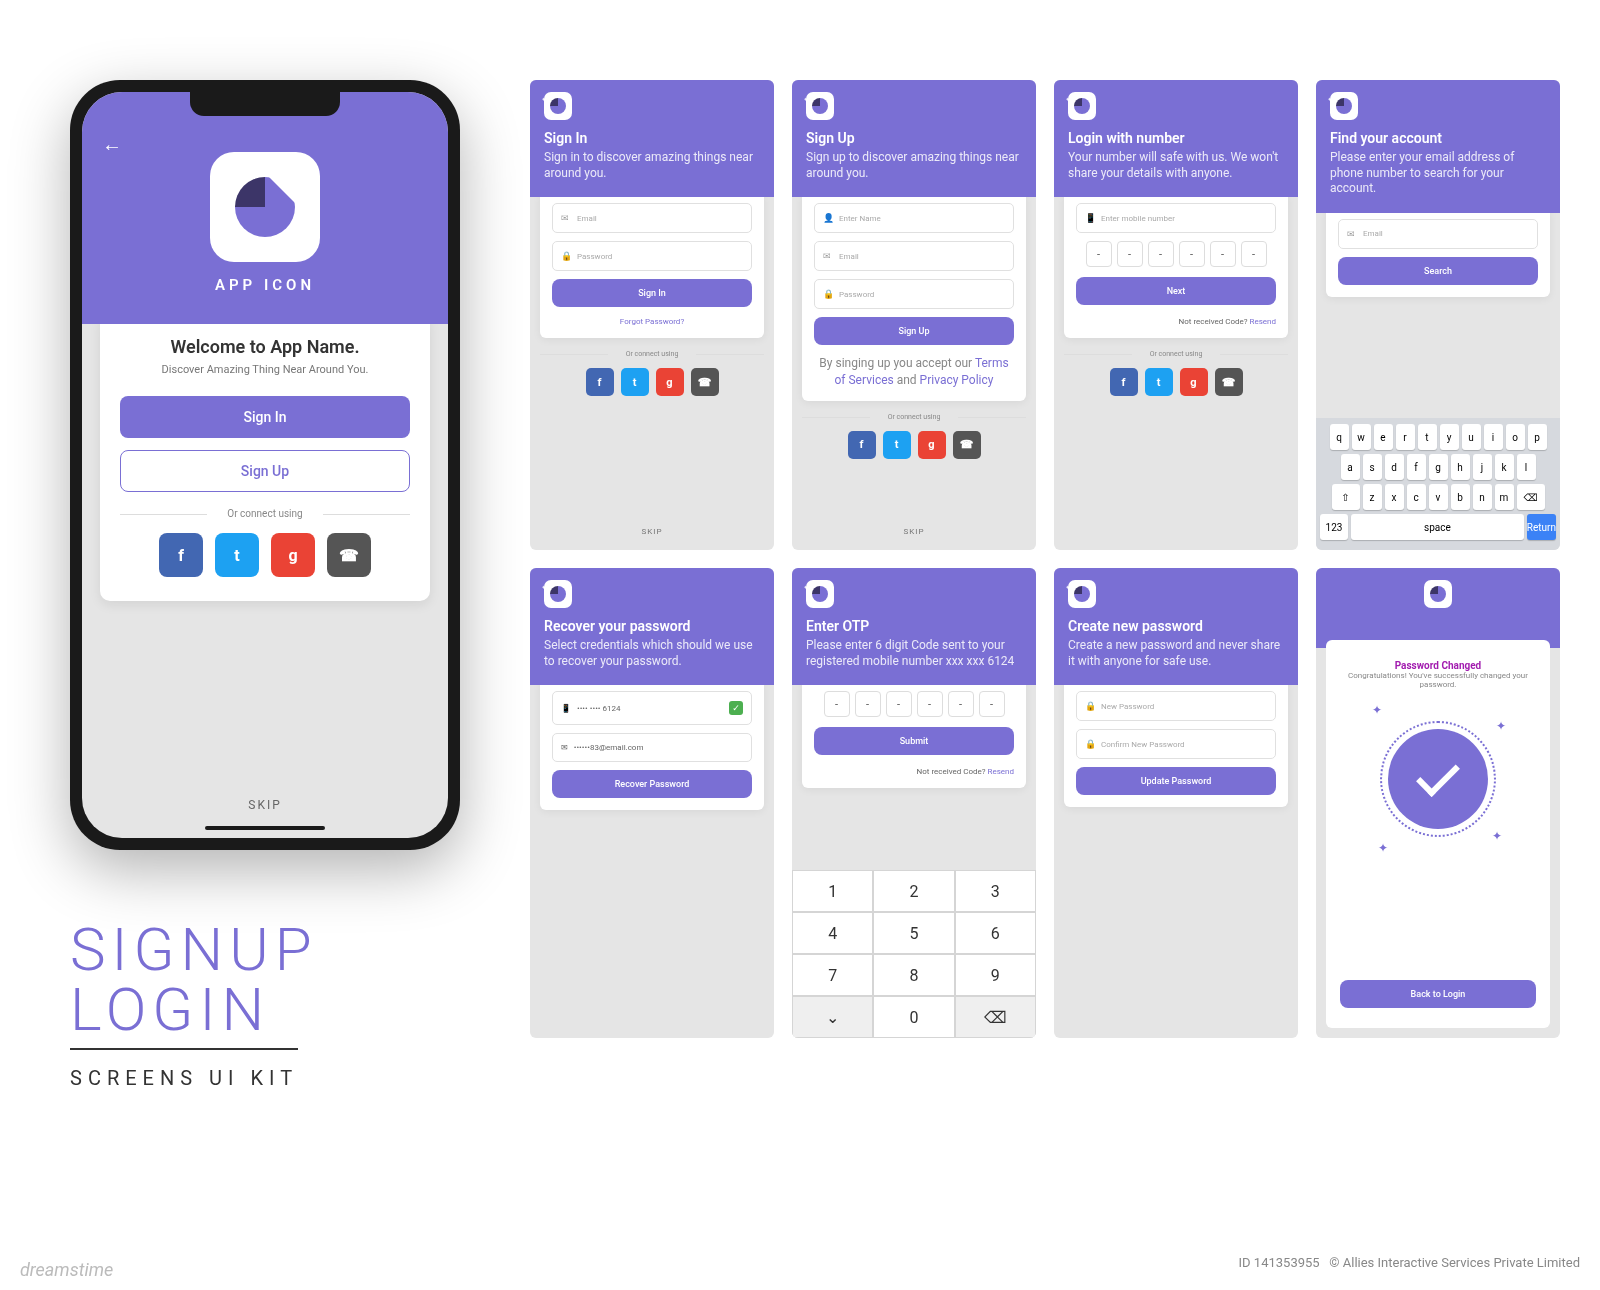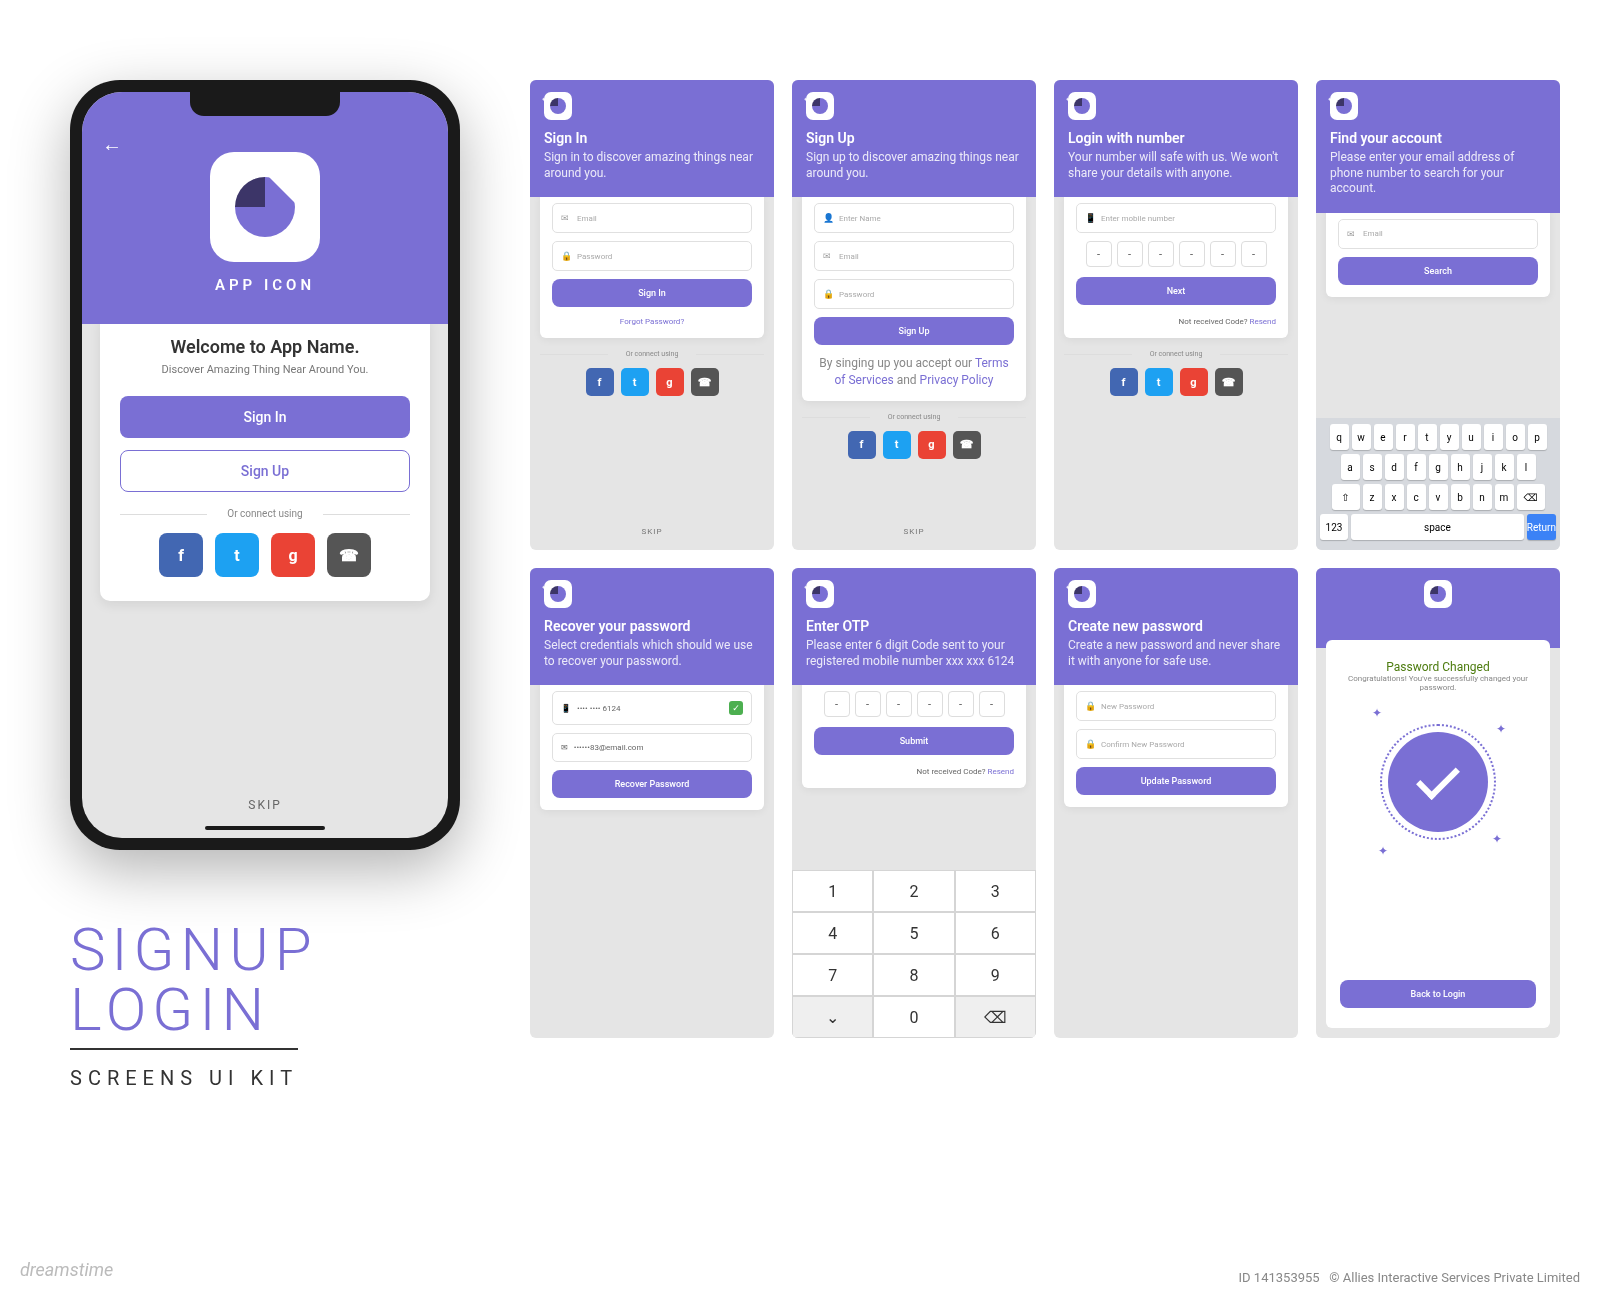--- a/index.html
+++ b/index.html
@@ -78,21 +78,21 @@
 .sparkle{position:absolute;color:#7a6fd4;font-size:12px}
 
 .recover-row{display:flex;align-items:center;gap:6px;border:1px solid #e0e0e0;border-radius:5px;padding:9px 8px;margin-bottom:8px;font-size:8px;color:#666}
 .recover-row .chk{margin-left:auto;width:14px;height:14px;background:#4caf50;border-radius:3px;display:flex;align-items:center;justify-content:center;color:#fff;font-size:9px}
 
 
 .kit-title{position:absolute;left:70px;top:920px}
 .kit-title .t1{font-size:60px;font-weight:300;color:#7a6fd4;letter-spacing:6px;line-height:1}
 .kit-title .t2{font-size:20px;color:#333;letter-spacing:6px;margin-top:8px;border-top:2px solid #333;display:inline-block;padding-top:16px}
 
-.footer{position:absolute;bottom:5px;right:20px;font-size:13px;color:#888}
+.footer{position:absolute;bottom:20px;right:20px;font-size:13px;color:#888}
 .footer-logo{position:absolute;bottom:10px;left:20px;font-size:18px;color:#bbb;font-style:italic}
 </style>
 </head>
 <body>
 
 <div class="canvas">
 
   <div class="phone">
     <div class="phone-inner">
       <div class="phone-notch"></div>
@@ -372,21 +372,21 @@
       </div>
     </div>
 
     <div class="mini">
       <div class="success-head">
         <div class="mini-logo center">
             <div class="pie-sm"></div>
           </div>
       </div>
       <div class="success-body">
-        <div style="font-size:12px;font-weight:400;color:#4d7c0f">Password Changed</div>
+        <div style="font-size:10px;font-weight:700;color:#a21caf">Password Changed</div>
         <div style="font-size:8px;color:#888;margin-top:0">Congratulations! You've successfully changed your password.</div>
         <div style="position:relative;margin:20px 0">
           <div class="badge">
               <div class="check"></div>
             </div>
           <span class="sparkle" style="top:-6px;left:-16px">✦</span>
           <span class="sparkle" style="top:10px;right:-18px">✦</span>
           <span class="sparkle" style="bottom:-6px;left:-10px">✦</span>
           <span class="sparkle" style="bottom:6px;right:-14px">✦</span>
         </div>

